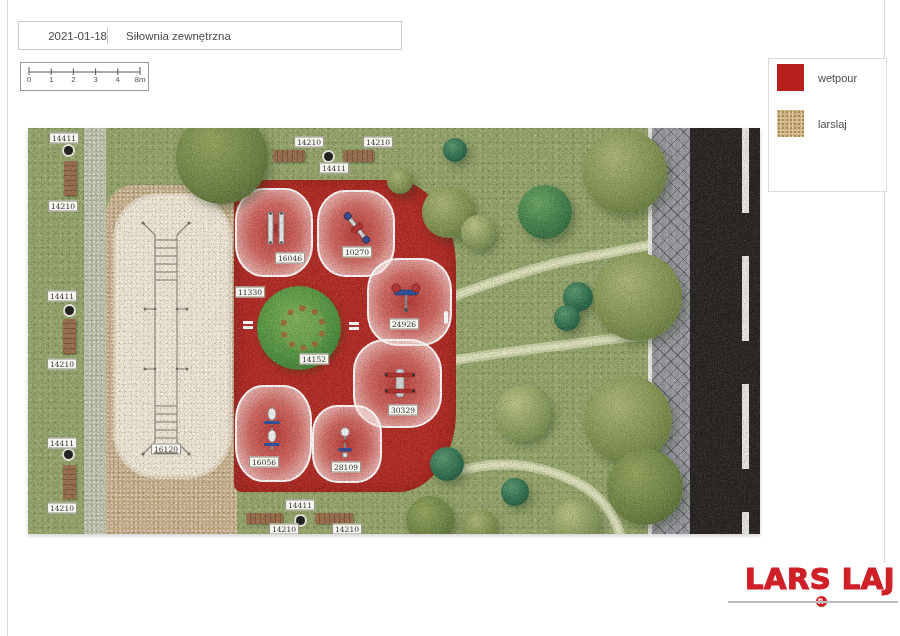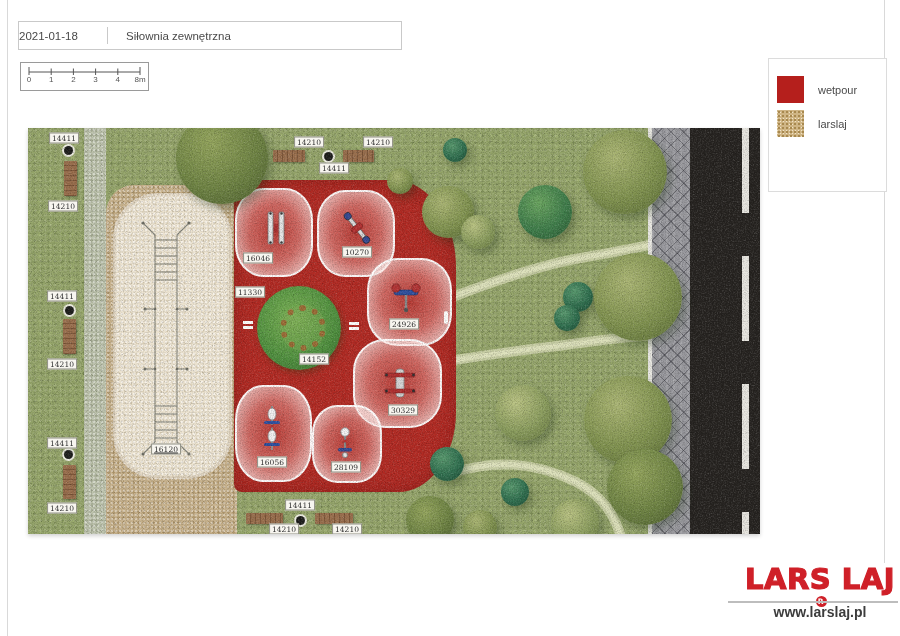--- a/index.html
+++ b/index.html
@@ -3,21 +3,21 @@
 <meta charset="utf-8">
 <style>
   html,body{margin:0;padding:0;background:#fff;}
   #sheet{position:relative;width:900px;height:636px;background:#ffffff;font-family:"Liberation Sans",sans-serif;overflow:hidden;}
   .rule{position:absolute;background:#d9d9d9;}
   #rule-left{left:7px;top:0;width:1px;height:636px;}
   #rule-right{left:884px;top:0;width:1px;height:563px;}
 
   
   #title-block{position:absolute;left:18px;top:21px;width:382px;height:27px;border:1px solid #c9c9c9;display:flex;align-items:center;background:#fff;}
-  #title-date{width:88px;text-align:left;font-size:11.5px;color:#4a4a4a;}
+  #title-date{width:88px;text-align:right;font-size:11.5px;color:#4a4a4a;}
   #title-sep{width:1px;height:17px;background:#c9c9c9;}
   #title-text{padding-left:18px;font-size:11.5px;color:#4a4a4a;}
 
   
   #scale-bar{position:absolute;left:20px;top:62px;width:127px;height:27px;border:1px solid #9a9a9a;background:#fff;}
   #scale-svg{position:absolute;left:0;top:2px;}
   #scale-nums span{position:absolute;top:12px;transform:translateX(-50%);font-size:8px;color:#555;}
 
   
   #legend{position:absolute;left:768px;top:58px;width:117px;height:132px;border:1px solid #dcdcdc;background:#fff;}
@@ -102,21 +102,21 @@
         <span style="left: 8px;">0</span>
         <span style="left: 30.2px;">1</span>
         <span style="left: 52.4px;">2</span>
         <span style="left: 74.6px;">3</span>
         <span style="left: 96.8px;">4</span>
         <span style="left: 119px;">8m</span>
       </div>
   </div>
 
   <div id="legend">
-    <div class="legend-row" style="top:17px;">
+    <div class="legend-row" style="top:5px;">
       <div class="swatch" id="swatch-wetpour"></div>
       <div class="legend-label">wetpour</div>
     </div>
     <div class="legend-row" style="top:51px;">
       <div class="swatch" id="swatch-piasek"></div>
       <div class="legend-label">larslaj</div>
     </div>
   </div>
 
   <div id="plan">
@@ -282,27 +282,26 @@
       <div class="lbl" style="left: 34px; top: 168px;">14411</div>
       <div class="lbl" style="left: 34px; top: 236px;">14210</div>
       <div class="lbl" style="left: 34px; top: 315px;">14411</div>
       <div class="lbl" style="left: 34px; top: 380px;">14210</div>
       <div class="lbl" style="left: 281px; top: 14px;">14210</div>
       <div class="lbl" style="left: 350px; top: 14px;">14210</div>
       <div class="lbl" style="left: 306px; top: 40px;">14411</div>
       <div class="lbl" style="left: 272px; top: 377px;">14411</div>
       <div class="lbl" style="left: 256px; top: 401px;">14210</div>
       <div class="lbl" style="left: 319px; top: 401px;">14210</div>
-      <div class="lbl" style="left: 230px; top: 130px;">16046</div>
+      <div class="lbl" style="left: 262px; top: 130px;">16046</div>
       <div class="lbl" style="left: 329px; top: 124px;">10270</div>
       <div class="lbl" style="left: 222px; top: 164px;">11330</div>
       <div class="lbl" style="left: 376px; top: 196px;">24926</div>
       <div class="lbl" style="left: 286px; top: 231px;">14152</div>
       <div class="lbl" style="left: 375px; top: 282px;">30329</div>
-      <div class="lbl" style="left: 244px; top: 334px;">16056</div>
+      <div class="lbl" style="left: 236px; top: 334px;">16056</div>
       <div class="lbl" style="left: 318px; top: 339px;">28109</div>
       <div class="lbl" style="left: 138px; top: 321px; text-decoration: underline;">16120</div>
     </div>
 
   <div id="logo"><span>LARS LAJ</span><span id="reg">R</span></div>
   <div id="footer-line"></div>
-  <div id="website">www.larslaj.pl</div>
 </div>
 
 </body></html>

